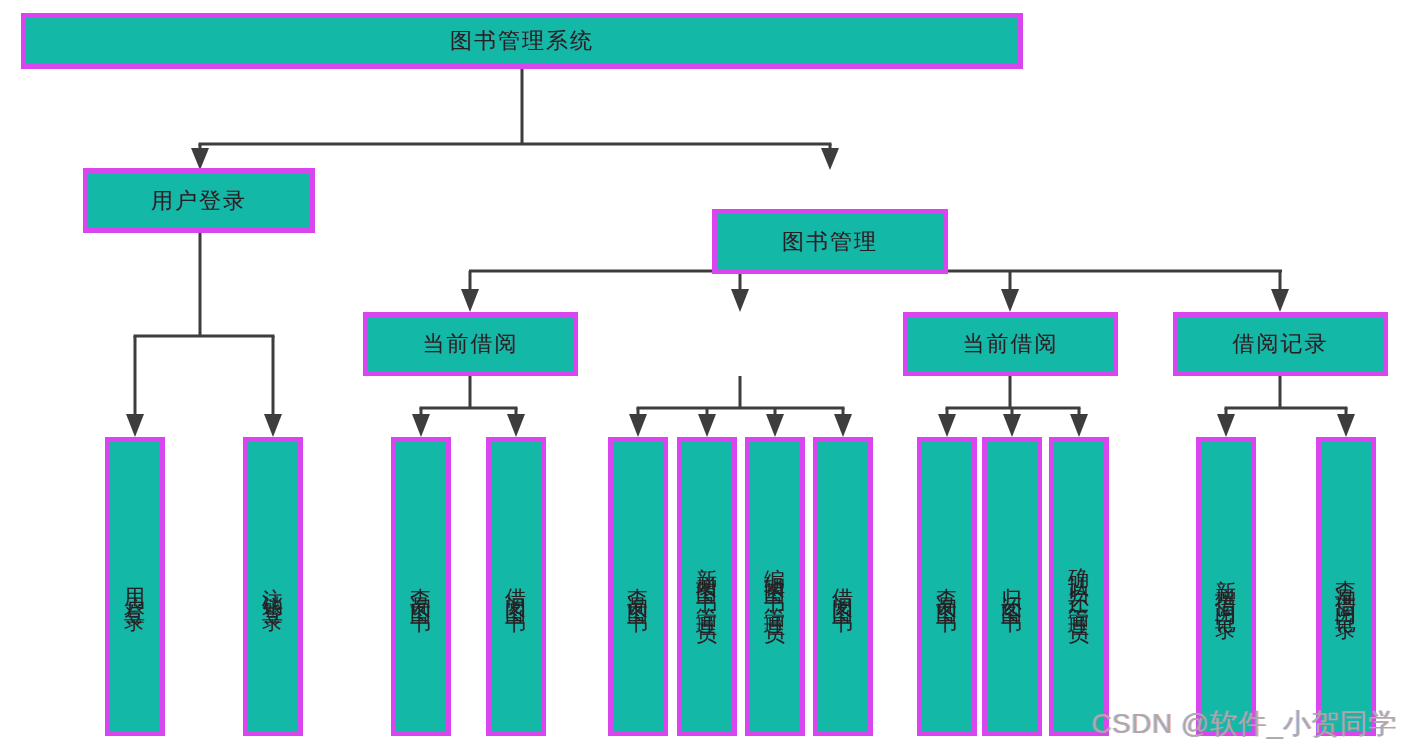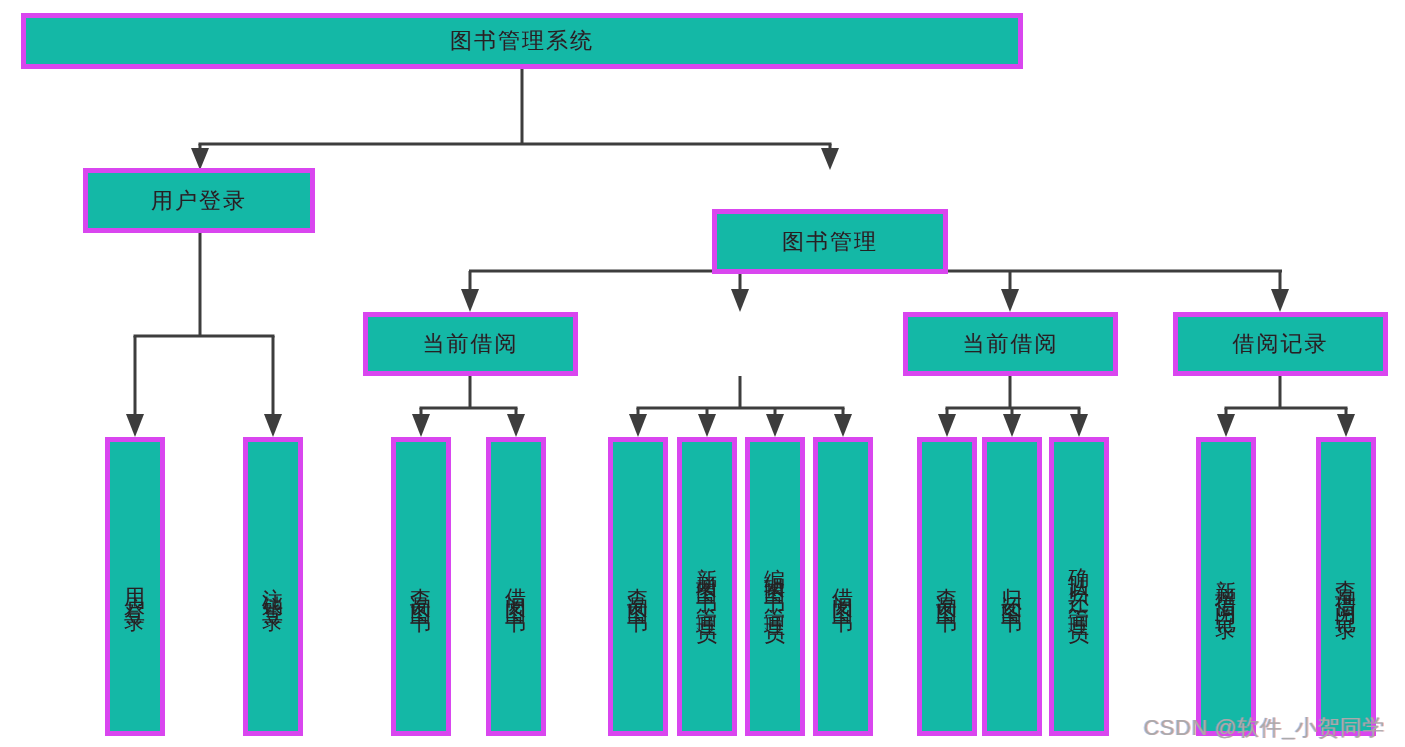--- a/index.html
+++ b/index.html
@@ -66,23 +66,23 @@
   .n-c2 { left: 677px; }
   .n-c3 { left: 745px; }
   .n-c4 { left: 813px; }
   .n-d1 { left: 917px; }
   .n-d2 { left: 982px; }
   .n-d3 { left: 1049px; }
   .n-e1 { left: 1196px; }
   .n-e2 { left: 1316px; }
   .watermark {
     position: absolute;
-    right: 20px;
+    right: 8px;
     bottom: 4px;
-    font-size: 22px;
+    font-size: 28px;
     color: #aaaaaa;
     letter-spacing: 0.5px;
     white-space: nowrap;
     text-shadow: 1px 0 0 rgba(230,120,120,0.45), -1px 0 0 rgba(120,150,230,0.45);
     margin-top: 20px;
   }
 </style>
 </head>
 <body>
 

